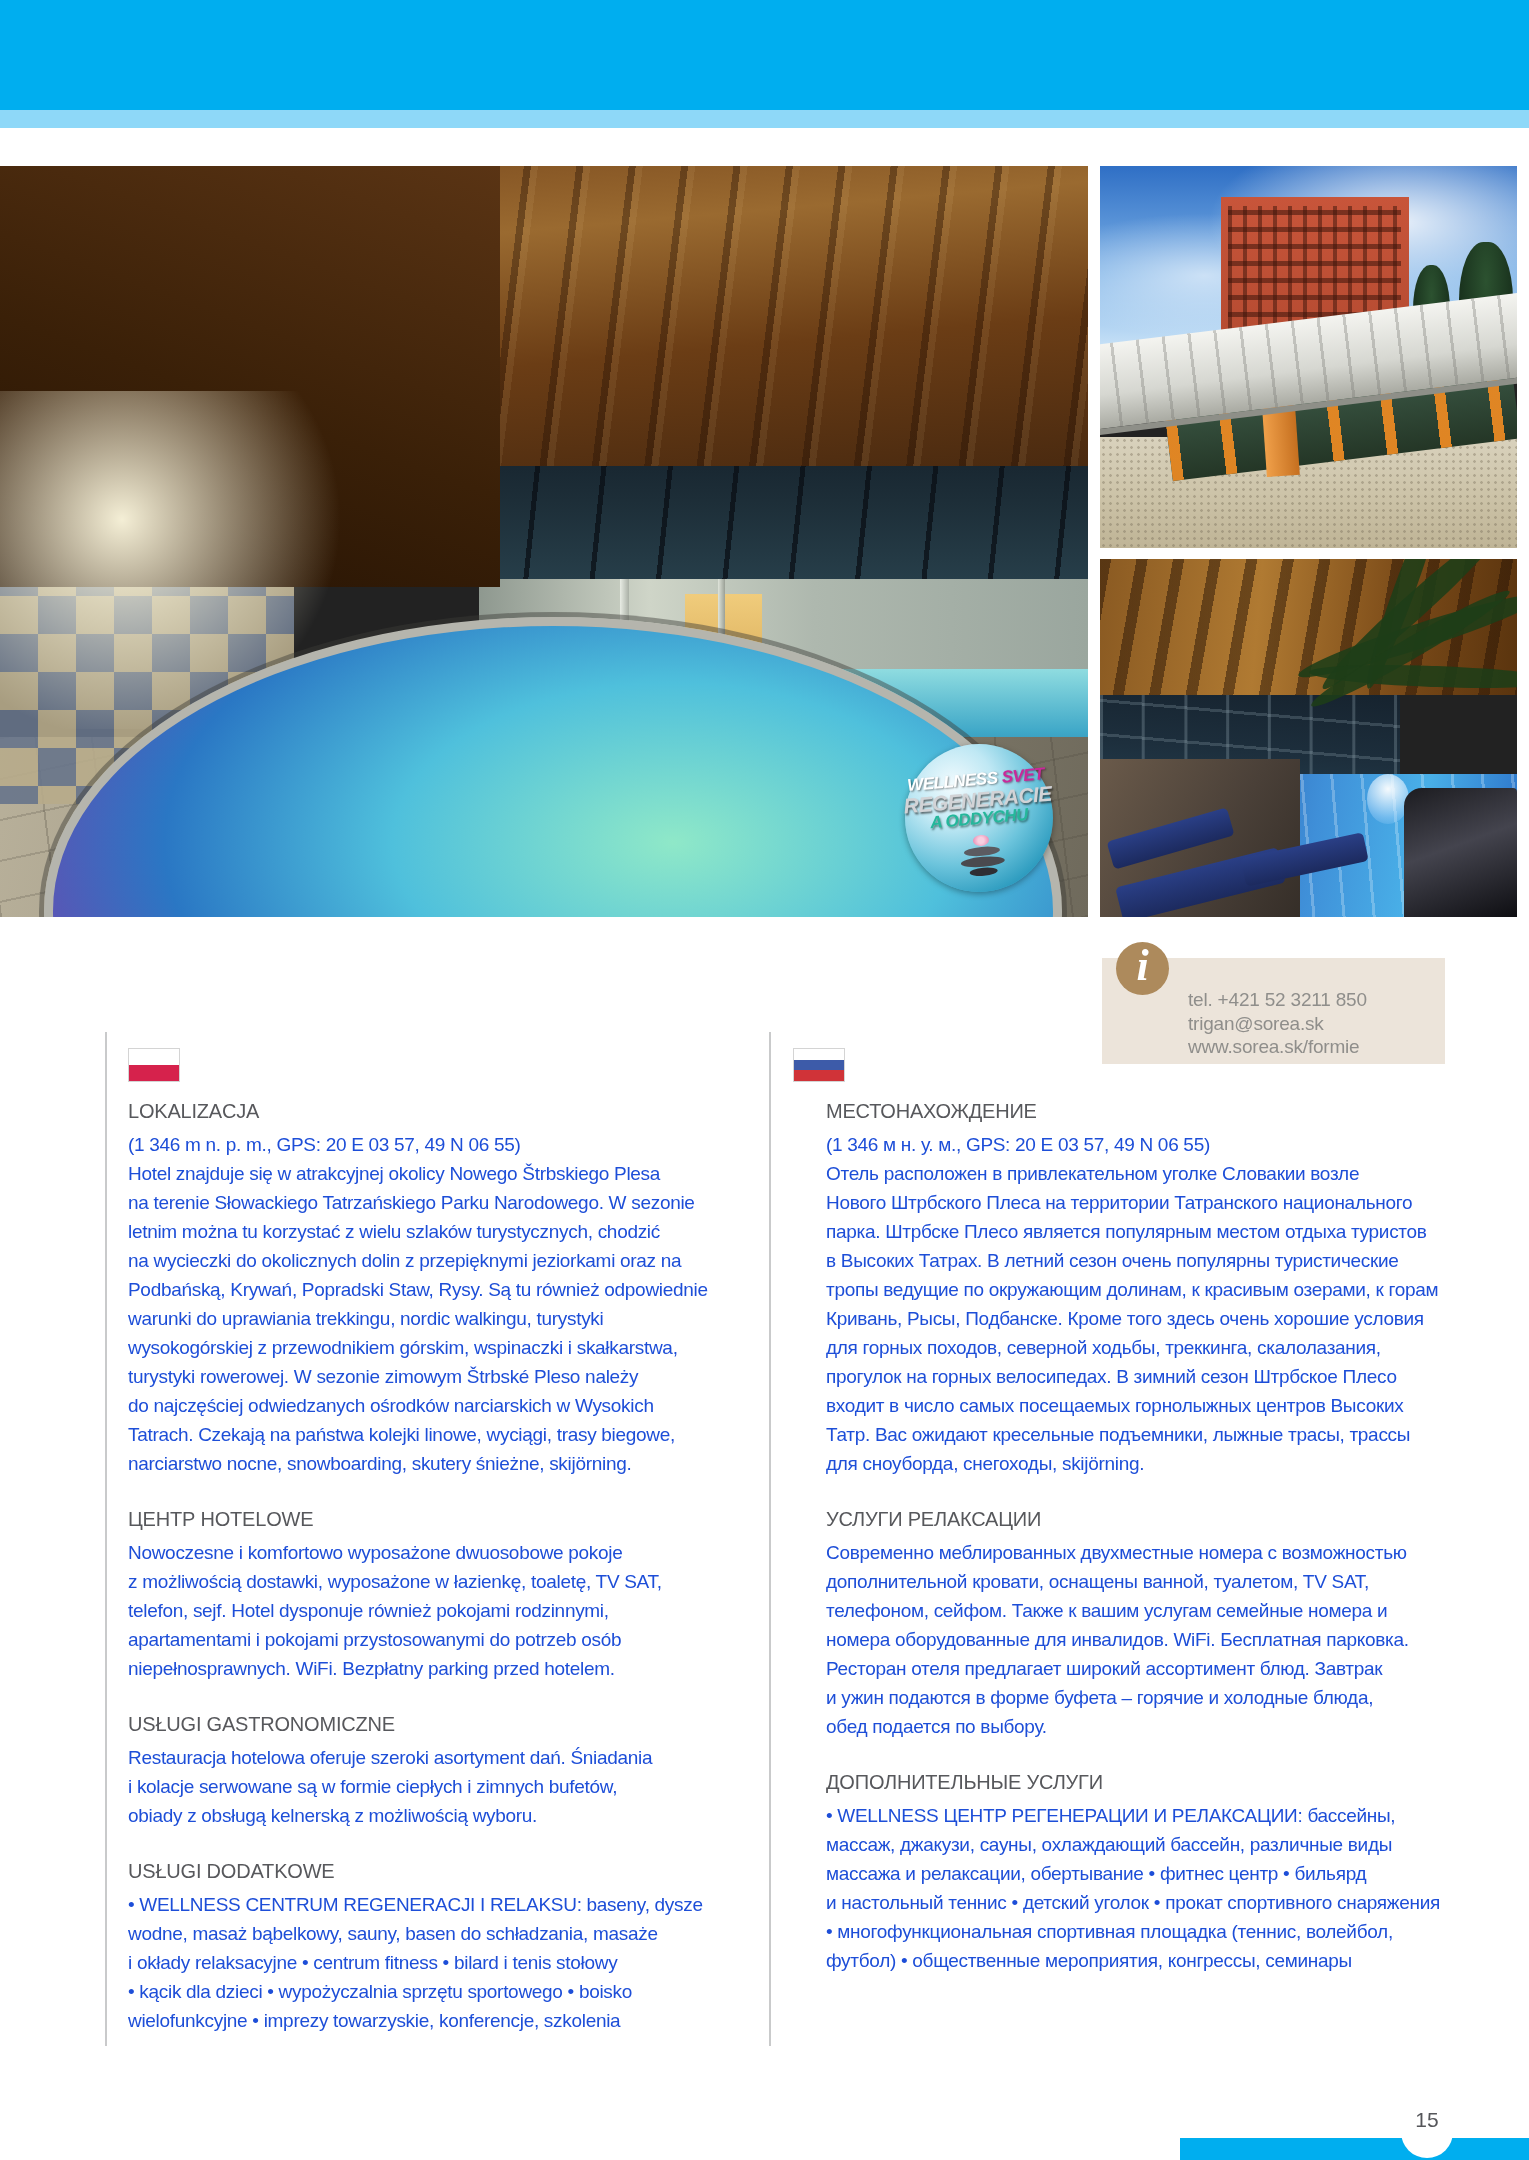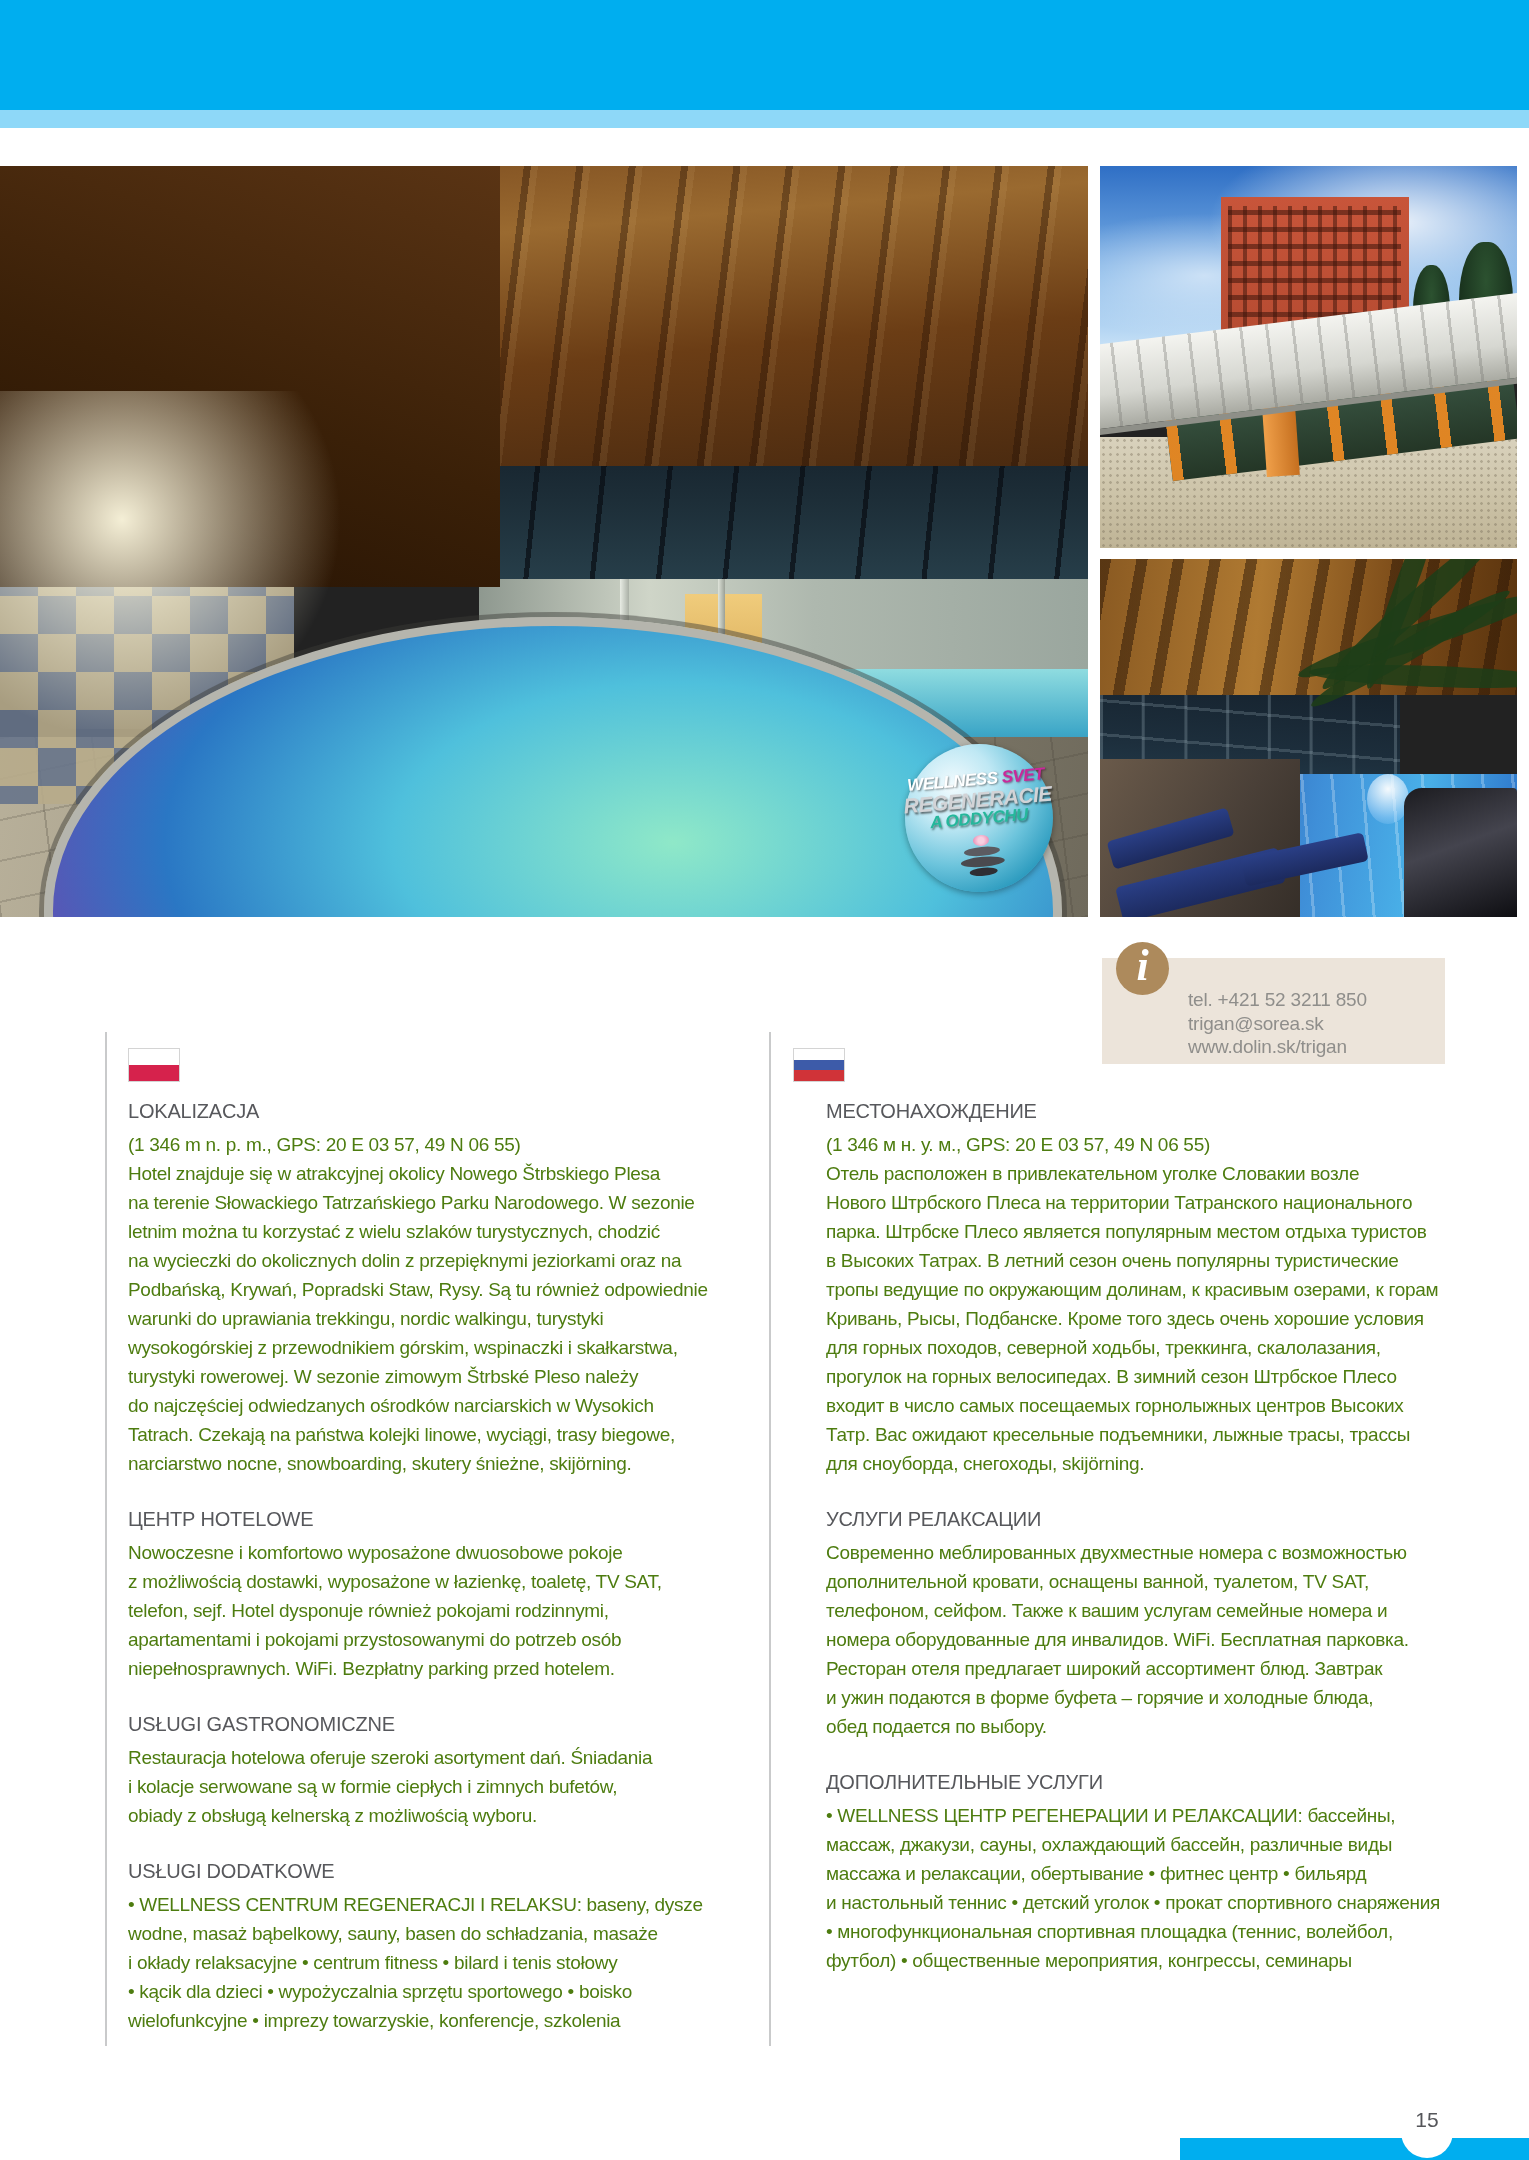--- a/index.html
+++ b/index.html
@@ -138,21 +138,21 @@
   .flag{width:52px;height:34px;border:1px solid #d4d4d4;box-sizing:border-box;}
   .flag-pl{left:128px;top:1048px;background:linear-gradient(180deg,#ffffff 0 50%,#d6224c 50% 100%);}
   .flag-ru{left:793px;top:1048px;background:linear-gradient(180deg,#ffffff 0 33.4%,#3d5ba9 33.4% 66.7%,#d03338 66.7% 100%);}
 
   
   .col{position:absolute;top:1100px;letter-spacing:-.3px;}
   .col-pl{left:128px;width:605px;}
   .col-ru{left:826px;width:680px;}
   .sec-h{font-size:20px;color:#57585c;margin:30px 0 7px 0;letter-spacing:-.2px;}
   .sec:first-child .sec-h{margin-top:0;}
-  .sec-b{font-size:19px;line-height:29px;color:#4d7c0f;white-space:pre-line;}
+  .sec-b{font-size:19px;line-height:29px;color:#1d4ed8;white-space:pre-line;}
 
   
   .footer-bar{left:1180px;top:2138px;width:349px;height:22px;background:#00aeef;}
   .footer-notch{left:1401px;top:2106px;width:52px;height:52px;border-radius:50%;background:#ffffff;z-index:2;}
   .page-num{left:1399px;top:2108px;width:56px;text-align:center;font-size:21px;color:#55565a;z-index:3;}
 </style>
 </head>
 <body>
 
 <div class="page">
@@ -215,21 +215,21 @@
         <div class="st3"></div>
       </div>
     </div>
   </div>
 
   <div class="abs contact-box"></div>
   <div class="abs contact-icon">i</div>
   <div class="abs contact-lines">
     <div>tel. +421 52 3211 850</div>
     <div>trigan@sorea.sk</div>
-    <div>www.dolin.sk/trigan</div>
+    <div>www.sorea.sk/formie</div>
   </div>
 
   <div class="abs rule rule-left"></div>
   <div class="abs rule rule-right"></div>
   <div class="abs flag flag-pl"></div>
   <div class="abs flag flag-ru"></div>
 
   <div class="col col-pl">
     <div class="sec">
       <div class="sec-h">LOKALIZACJA</div>

